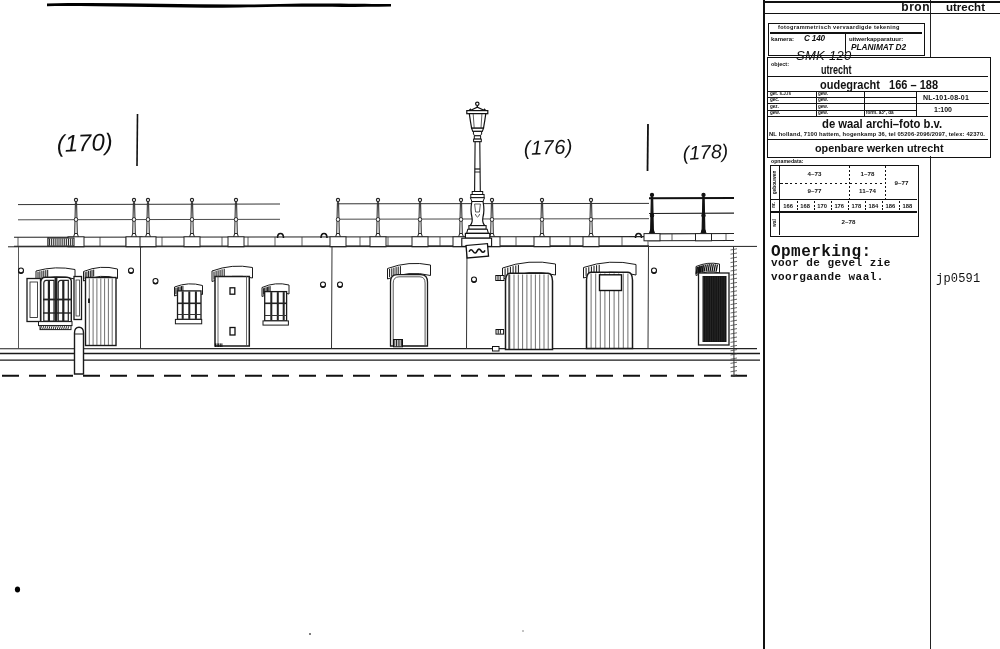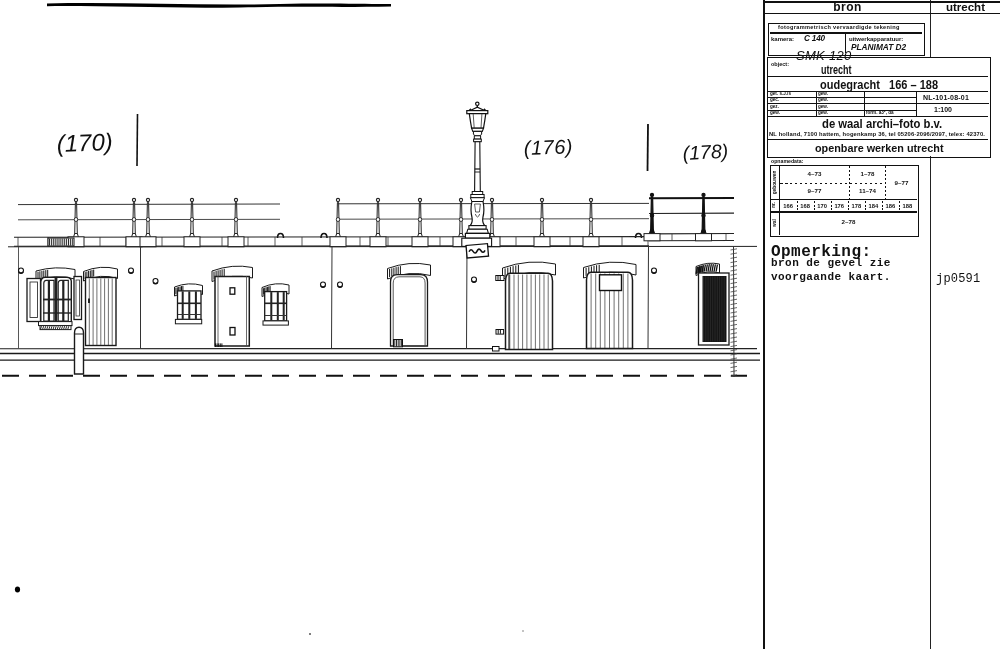--- a/index.html
+++ b/index.html
@@ -514,21 +514,21 @@
 <div style="position:absolute;left:763px;top:0;width:2.4px;height:649px;background:#111"></div>
 
 <div style="position:absolute;left:929.5px;top:0;width:1.4px;height:57px;background:#222"></div>
 
 <div style="position:absolute;left:929.5px;top:156px;width:1.4px;height:493px;background:#222"></div>
 
 <div style="position:absolute;left:765px;top:0.5px;width:235px;height:2px;background:#111"></div>
 
 <div style="position:absolute;left:765px;top:12.6px;width:235px;height:1.6px;background:#111"></div>
 
-<div style="position:absolute;left:765px;top:1px;width:165px;height:12px;text-align:center;font-weight:bold;font-size:12px;letter-spacing:0.5px">bron</div>
+<div style="position:absolute;left:765px;top:1px;width:165px;height:12px;text-align:right;font-weight:bold;font-size:12px;letter-spacing:0.5px">bron</div>
 
 <div style="position:absolute;left:931px;top:1px;width:69px;height:12px;text-align:center;font-weight:bold;font-size:11.5px">utrecht</div>
 
 <div style="position:absolute;left:768px;top:22.5px;width:155px;height:31px;border:1.6px solid #111"></div>
 
 <div style="position:absolute;left:778px;top:25px;font-weight:bold;font-size:5.6px;letter-spacing:0.35px;white-space:nowrap">fotogrammetrisch vervaardigde tekening</div>
 
 <div style="position:absolute;left:769.6px;top:32.4px;width:152px;height:1.2px;background:#111"></div>
 
 <div style="position:absolute;left:844.5px;top:33.6px;width:1.2px;height:19px;background:#111"></div>
@@ -636,17 +636,17 @@
 
 <div style="position:absolute;left:898.9px;top:202.5px;width:17.1px;text-align:center;font-weight:bold;font-size:5.8px">188</div>
 <div style="position:absolute;left:898.9px;top:200.5px;width:1px;height:10px;background:repeating-linear-gradient(to bottom,#111 0 2px,transparent 2px 3.6px)"></div>
 
 <div style="position:absolute;left:770px;top:211.2px;width:147px;height:1.4px;background:#111"></div>
 
 <div style="position:absolute;left:780px;top:219px;width:137px;text-align:center;font-weight:bold;font-size:6.2px">2–78</div>
 
 <div style="position:absolute;left:771px;top:244px;font-family:'Liberation Mono',monospace;font-weight:bold;font-size:16px;letter-spacing:0.45px">Opmerking:</div>
 
-<div style="position:absolute;left:771px;top:258px;font-family:'Liberation Mono',monospace;font-weight:bold;font-size:11px;letter-spacing:0.45px">bron de gevel zie</div>
-
-<div style="position:absolute;left:771px;top:272px;font-family:'Liberation Mono',monospace;font-weight:bold;font-size:11px;letter-spacing:0.45px">voorgaande kaart.</div>
+<div style="position:absolute;left:771px;top:258px;font-family:'Liberation Mono',monospace;font-weight:bold;font-size:11px;letter-spacing:0.45px">voor de gevel zie</div>
+
+<div style="position:absolute;left:771px;top:272px;font-family:'Liberation Mono',monospace;font-weight:bold;font-size:11px;letter-spacing:0.45px">voorgaande waal.</div>
 
 <div style="position:absolute;left:936px;top:273px;font-family:'Liberation Mono',monospace;font-size:12px;letter-spacing:0.2px">jp0591</div>
 
 </body></html>

